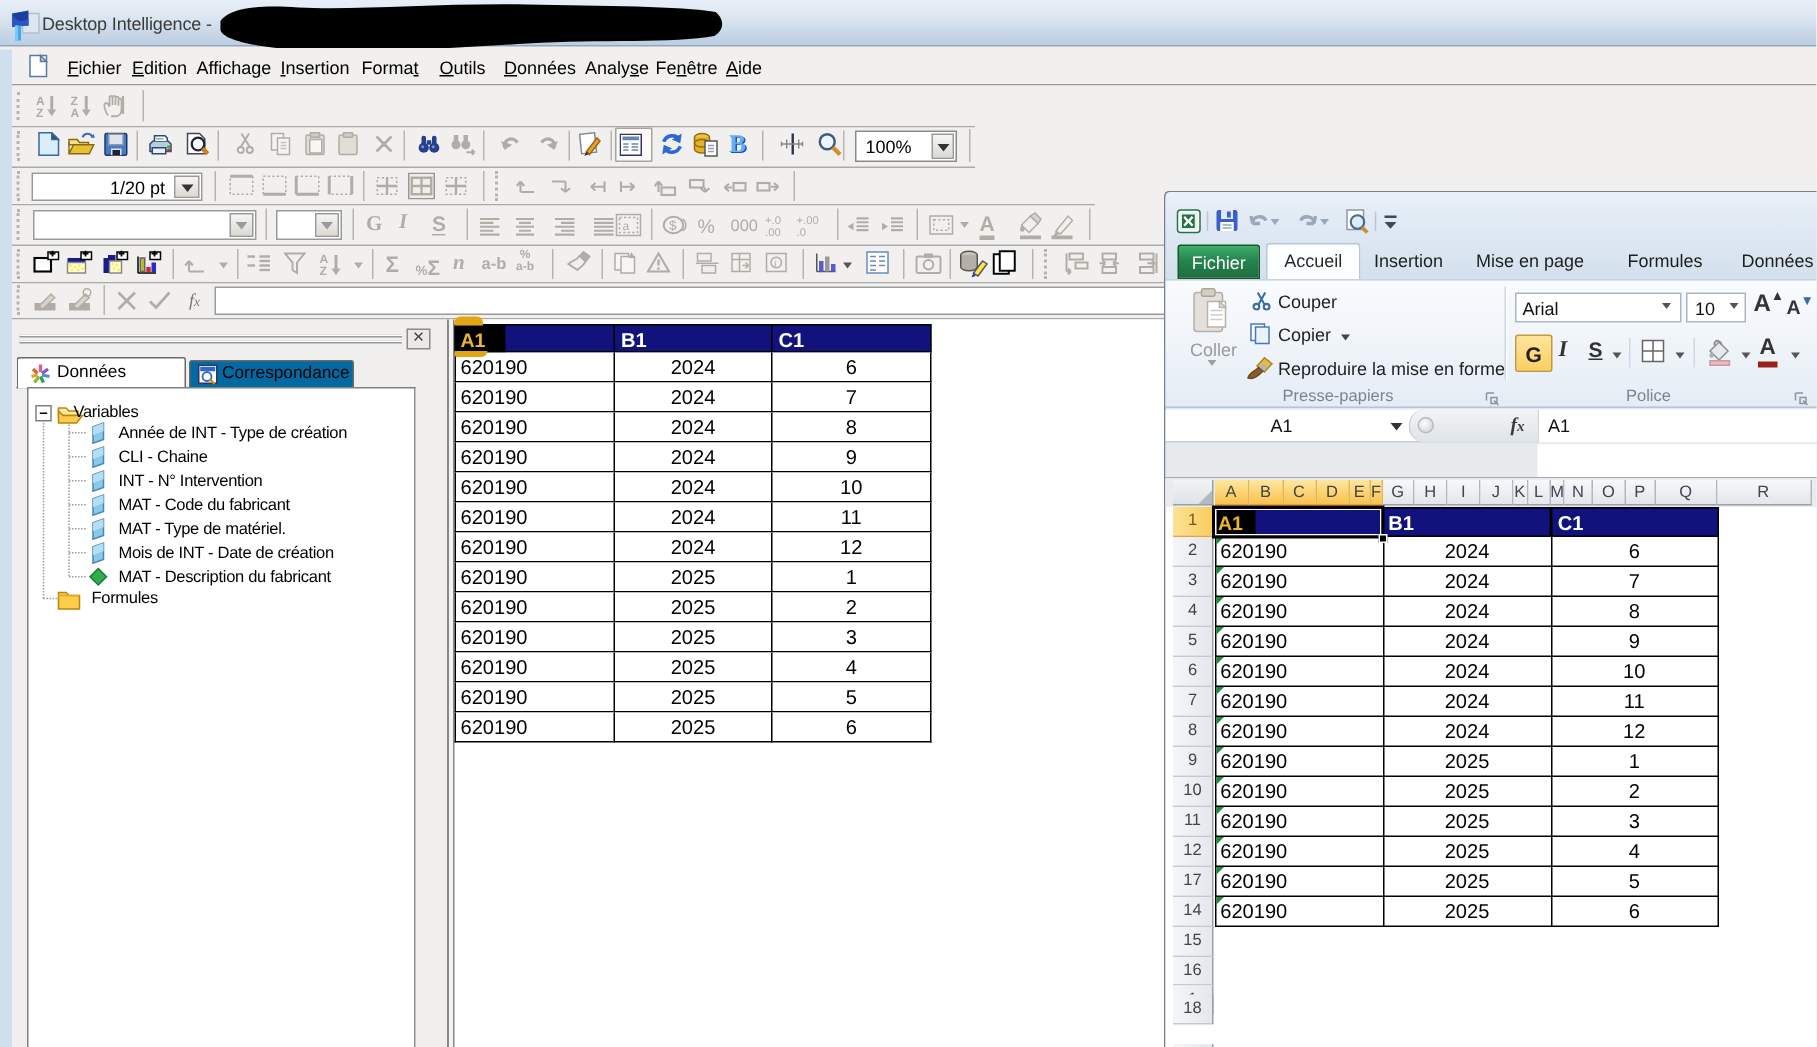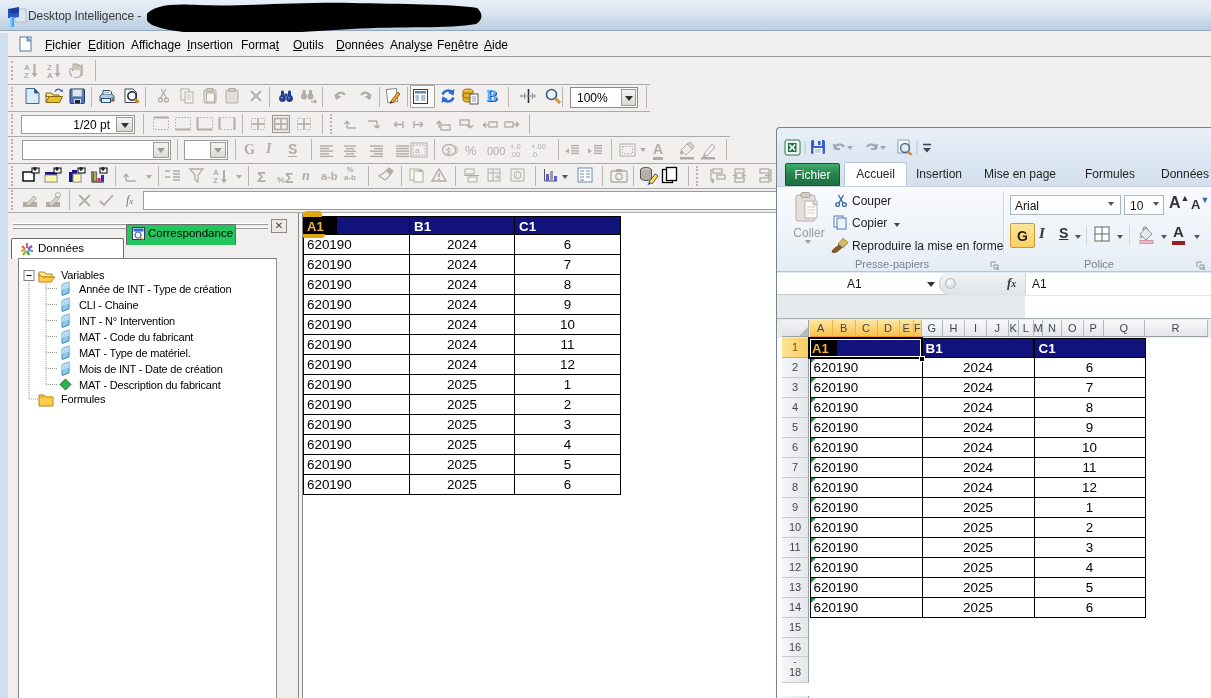--- a/index.html
+++ b/index.html
@@ -35,21 +35,21 @@
 #reportarea { left:302px; top:213px; width:909px; height:485px; background:#fff; }
 #reportedge { left:298px; top:213px; width:5px; height:485px;
   background:linear-gradient(90deg,#8a8a8a 0 1px,#f2f2f2 1px 4px,#8a8a8a 4px 5px); }
 
 
 #gripbar1 { left:13px; top:223px; width:255px; height:2px; border-top:1px solid #fff; background:#9a9a9a;}
 #gripbar2 { left:13px; top:227px; width:255px; height:2px; border-top:1px solid #fff; background:#9a9a9a;}
 #panelx { left:271px; top:219px; width:16px; height:14px; background:#ece9e4; border:1px solid #8a8a8a; font-size:10px; color:#444; text-align:center; line-height:12px; }
 .tab { position:absolute; height:21px; font-size:11.5px; color:#000; }
 #tab1 { left:11px; top:238px; width:113px; background:#fff; border:1px solid #6a6a6a; border-bottom:none; border-radius:2px 2px 0 0; z-index:3; }
-#tab2 { left:126px; top:224px; width:110px; background:#22c55e; border:1px solid #6a6a6a; border-bottom:none; border-radius:2px 2px 0 0; z-index:1; }
+#tab2 { left:126px; top:240px; width:110px; background:#0369a1; border:1px solid #6a6a6a; border-bottom:none; border-radius:2px 2px 0 0; z-index:1; }
 #tabline { left:11px; top:258px; width:266px; height:1px; background:#6a6a6a; z-index:2; }
 #treebox { left:18px; top:258px; width:259px; height:440px; background:#fff;
   border-top:1px solid #808080; border-left:1px solid #808080; border-right:1px solid #909090; z-index:4;}
 .treetext { position:absolute; font-size:11px; letter-spacing:-0.2px; color:#000; white-space:nowrap; z-index:7; }
 
 
 #dtable { left:303px; top:216px; z-index:5;}
 .drow { position:absolute; left:0; width:318px; height:20px; }
 .dcell { position:absolute; top:0; height:100%; border-left:1px solid #000; border-bottom:1px solid #000; font-size:13.4px; color:#000; }
 .c0 { left:0; width:106px; text-align:left; padding:2px 0 0 3px;}
@@ -823,21 +823,21 @@
         <path d="M2 2.5 L9 0 L9 11 L2 13.5 Z" fill="#8cc8e8" stroke="#4a86b8"></path>
         <path d="M2 2.5 L9 0 L9 5.5 L2 8 Z" fill="#b4def2" stroke="none"></path>
       </g>
   </g>
   <path transform="translate(42,117)" d="M5.5 1 L11 6.5 L5.5 12 L0 6.5 Z" fill="#2eaf4d" stroke="#1a7a33"></path>
   <g transform="translate(20,131)">
     <path d="M1 3 h5 l2 2 h7 v9 h-14 z" fill="#ffcc4d" stroke="#b8860b"></path>
     <path d="M1 5 h14" stroke="#e8a817" fill="none"></path>
   </g>
 </svg>
-<div class="treetext" style="left:61px;top:269px">Variables</div>
+<div class="treetext" style="left:49px;top:269px">Variables</div>
 <div class="treetext" style="left:79px;top:283px">Année de INT - Type de création</div>
 <div class="treetext" style="left:79px;top:299px">CLI - Chaine</div>
 <div class="treetext" style="left:79px;top:315px">INT - N° Intervention</div>
 <div class="treetext" style="left:79px;top:331px">MAT - Code du fabricant</div>
 <div class="treetext" style="left:79px;top:347px">MAT - Type de matériel.</div>
 <div class="treetext" style="left:79px;top:363px">Mois de INT - Date de création</div>
 <div class="treetext" style="left:79px;top:379px">MAT - Description du fabricant</div>
 <div class="treetext" style="left:61px;top:393px">Formules</div>
 
 <div id="xlwin" class="abs">
@@ -1001,21 +1001,21 @@
     <div class="rowhead" style="top:59px">3</div>
     <div class="rowhead" style="top:79px">4</div>
     <div class="rowhead" style="top:99px">5</div>
     <div class="rowhead" style="top:119px">6</div>
     <div class="rowhead" style="top:139px">7</div>
     <div class="rowhead" style="top:159px">8</div>
     <div class="rowhead" style="top:179px">9</div>
     <div class="rowhead" style="top:199px">10</div>
     <div class="rowhead" style="top:219px">11</div>
     <div class="rowhead" style="top:239px">12</div>
-    <div class="rowhead" style="top:259px">13</div>
+    <div class="rowhead" style="top:259px">17</div>
     <div class="rowhead" style="top:279px">14</div>
     <div class="rowhead" style="top:299px;height:19.6px">15</div>
     <div class="rowhead" style="top:318.6px;height:19.6px">16</div>
     <div class="rowhead" style="top:337.8px;height:19.6px">1</div>
     <div class="rowhead" style="top:344px;height:19.6px">18</div>
     <div class="rowhead" style="top:376.6px;height:19.6px">19</div>
     <div class="xcell" style="left:32.5px;top:39px;width:112px;border-left:1px solid #000;border-bottom:1px solid #000;padding:2px 0 0 3px;background:#fff">620190<i style="position:absolute;left:0;top:0;border-style:solid;border-width:5px 5px 0 0;border-color:#1e8a3c transparent transparent transparent"></i></div>
 <div class="xcell" style="left:144.5px;top:39px;width:112px;border-left:1px solid #000;border-bottom:1px solid #000;text-align:center;padding-top:2px;background:#fff">2024</div>
 <div class="xcell" style="left:256.5px;top:39px;width:112px;border-left:1px solid #000;border-right:1px solid #000;border-bottom:1px solid #000;text-align:center;padding-top:2px;background:#fff">6</div>
     <div class="xcell" style="left:32.5px;top:59px;width:112px;border-left:1px solid #000;border-bottom:1px solid #000;padding:2px 0 0 3px;background:#fff">620190<i style="position:absolute;left:0;top:0;border-style:solid;border-width:5px 5px 0 0;border-color:#1e8a3c transparent transparent transparent"></i></div>

